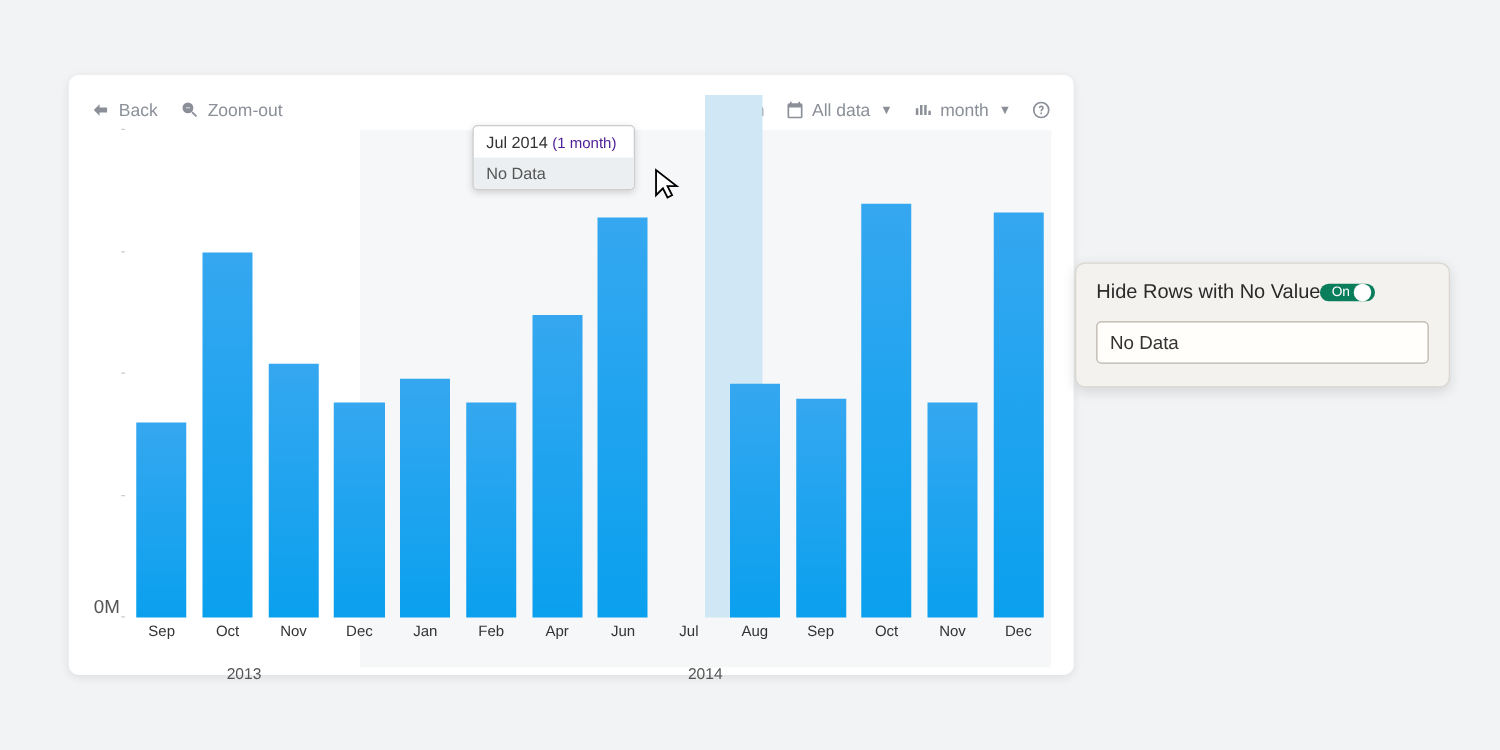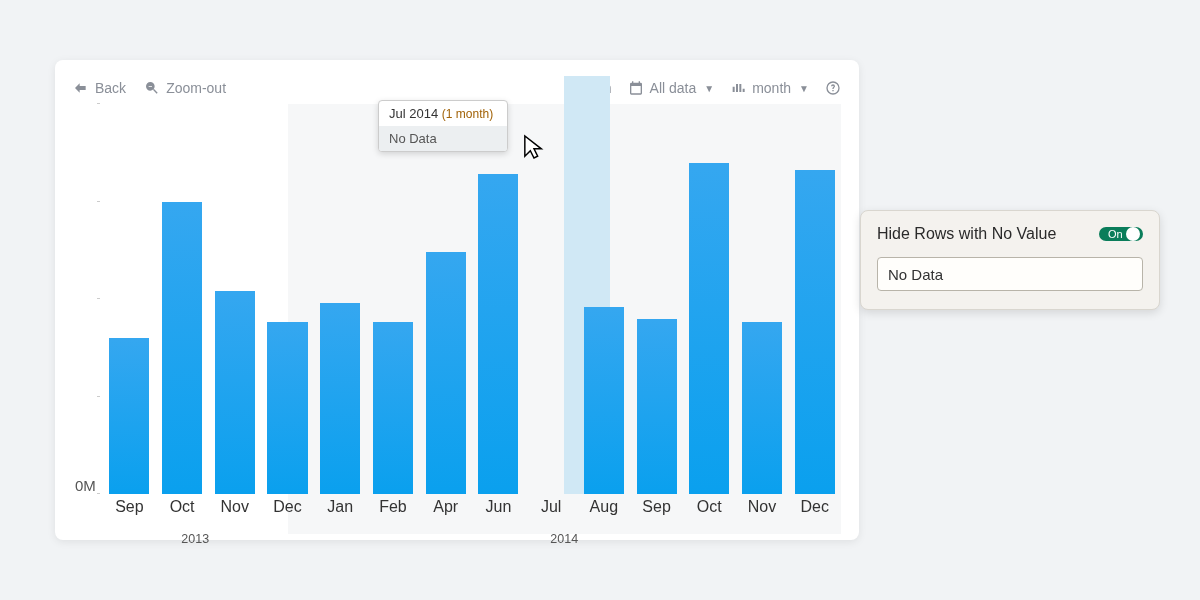--- a/index.html
+++ b/index.html
@@ -39,55 +39,55 @@
 
 .highlight-col {
   position: absolute; top: -28px; bottom: 0;
   background: #d0e8f5;
   z-index: 1;
 }
 
 .bars { position: absolute; left: 0; right: 0; bottom: 0; top: 0; display: flex; z-index: 2; }
 .bar-slot { flex: 1; position: relative; }
 .bar { position: absolute; bottom: 0; left: 12%; right: 12%; background: linear-gradient(180deg, #35a7f0 0%, #0aa0ee 100%); }
-.bar-label { position: absolute; top: 100%; left: 0; right: 0; text-align: center; font-size: 16px; color: #333; padding-top: 4px; }
+.bar-label { position: absolute; top: 100%; left: 0; right: 0; text-align: center; font-size: 12px; color: #333; padding-top: 4px; }
 
 .year-row { position: absolute; bottom: -38px; left: 0; right: 0; display: flex; z-index: 2; }
 .year-label { position: absolute; font-size: 12.5px; color: #555; transform: translateX(-50%); }
 
 .tooltip {
   position: absolute; z-index: 5;
   background: #fff;
   border: 1px solid #ccc;
   border-radius: 4px;
   box-shadow: 0 2px 6px rgba(0,0,0,0.15);
   font-size: 13px;
   overflow: hidden;
   min-width: 130px;
 }
 .tooltip-header { padding: 5px 10px; color: #333; }
-.tooltip-header .muted { color: #a16207; font-size: 12px; }
+.tooltip-header .muted { color: #4c1d95; font-size: 12px; }
 .tooltip-body { background: #eceff1; padding: 5px 10px; color: #555; }
 
 .cursor-icon {
   position: absolute; z-index: 6;
   width: 22px; height: 26px;
 }
 
 .settings-panel {
   position: absolute;
   left: 860px; top: 210px;
   width: 300px;
   background: #f4f2ee;
   border: 1px solid #d9d6cf;
   border-radius: 8px;
   box-shadow: 0 3px 10px rgba(0,0,0,0.12);
   padding: 14px 16px 18px 16px;
 }
-.settings-row1 { display: flex; align-items: center; justify-content: space-between; margin-bottom: 14px; }
+.settings-row1 { display: flex; align-items: center; margin-bottom: 14px; }
 .settings-label { font-size: 16px; color: #2a2a2a; }
 .toggle {
   width: 44px; height: 14px; background: #0a7d5a; border-radius: 11px;
   position: relative; display: flex; align-items: center; cursor: pointer;
   padding: 0 4px;
 }
 .toggle-text { color: #fff; font-size: 11px; margin-left: 5px; }
 .toggle-knob { position: absolute; right: 3px; width: 14px; height: 14px; background: #fff; border-radius: 50%; }
 .field-label { font-size: 15.5px; color: #333; margin-bottom: 6px; }
 .text-input {

